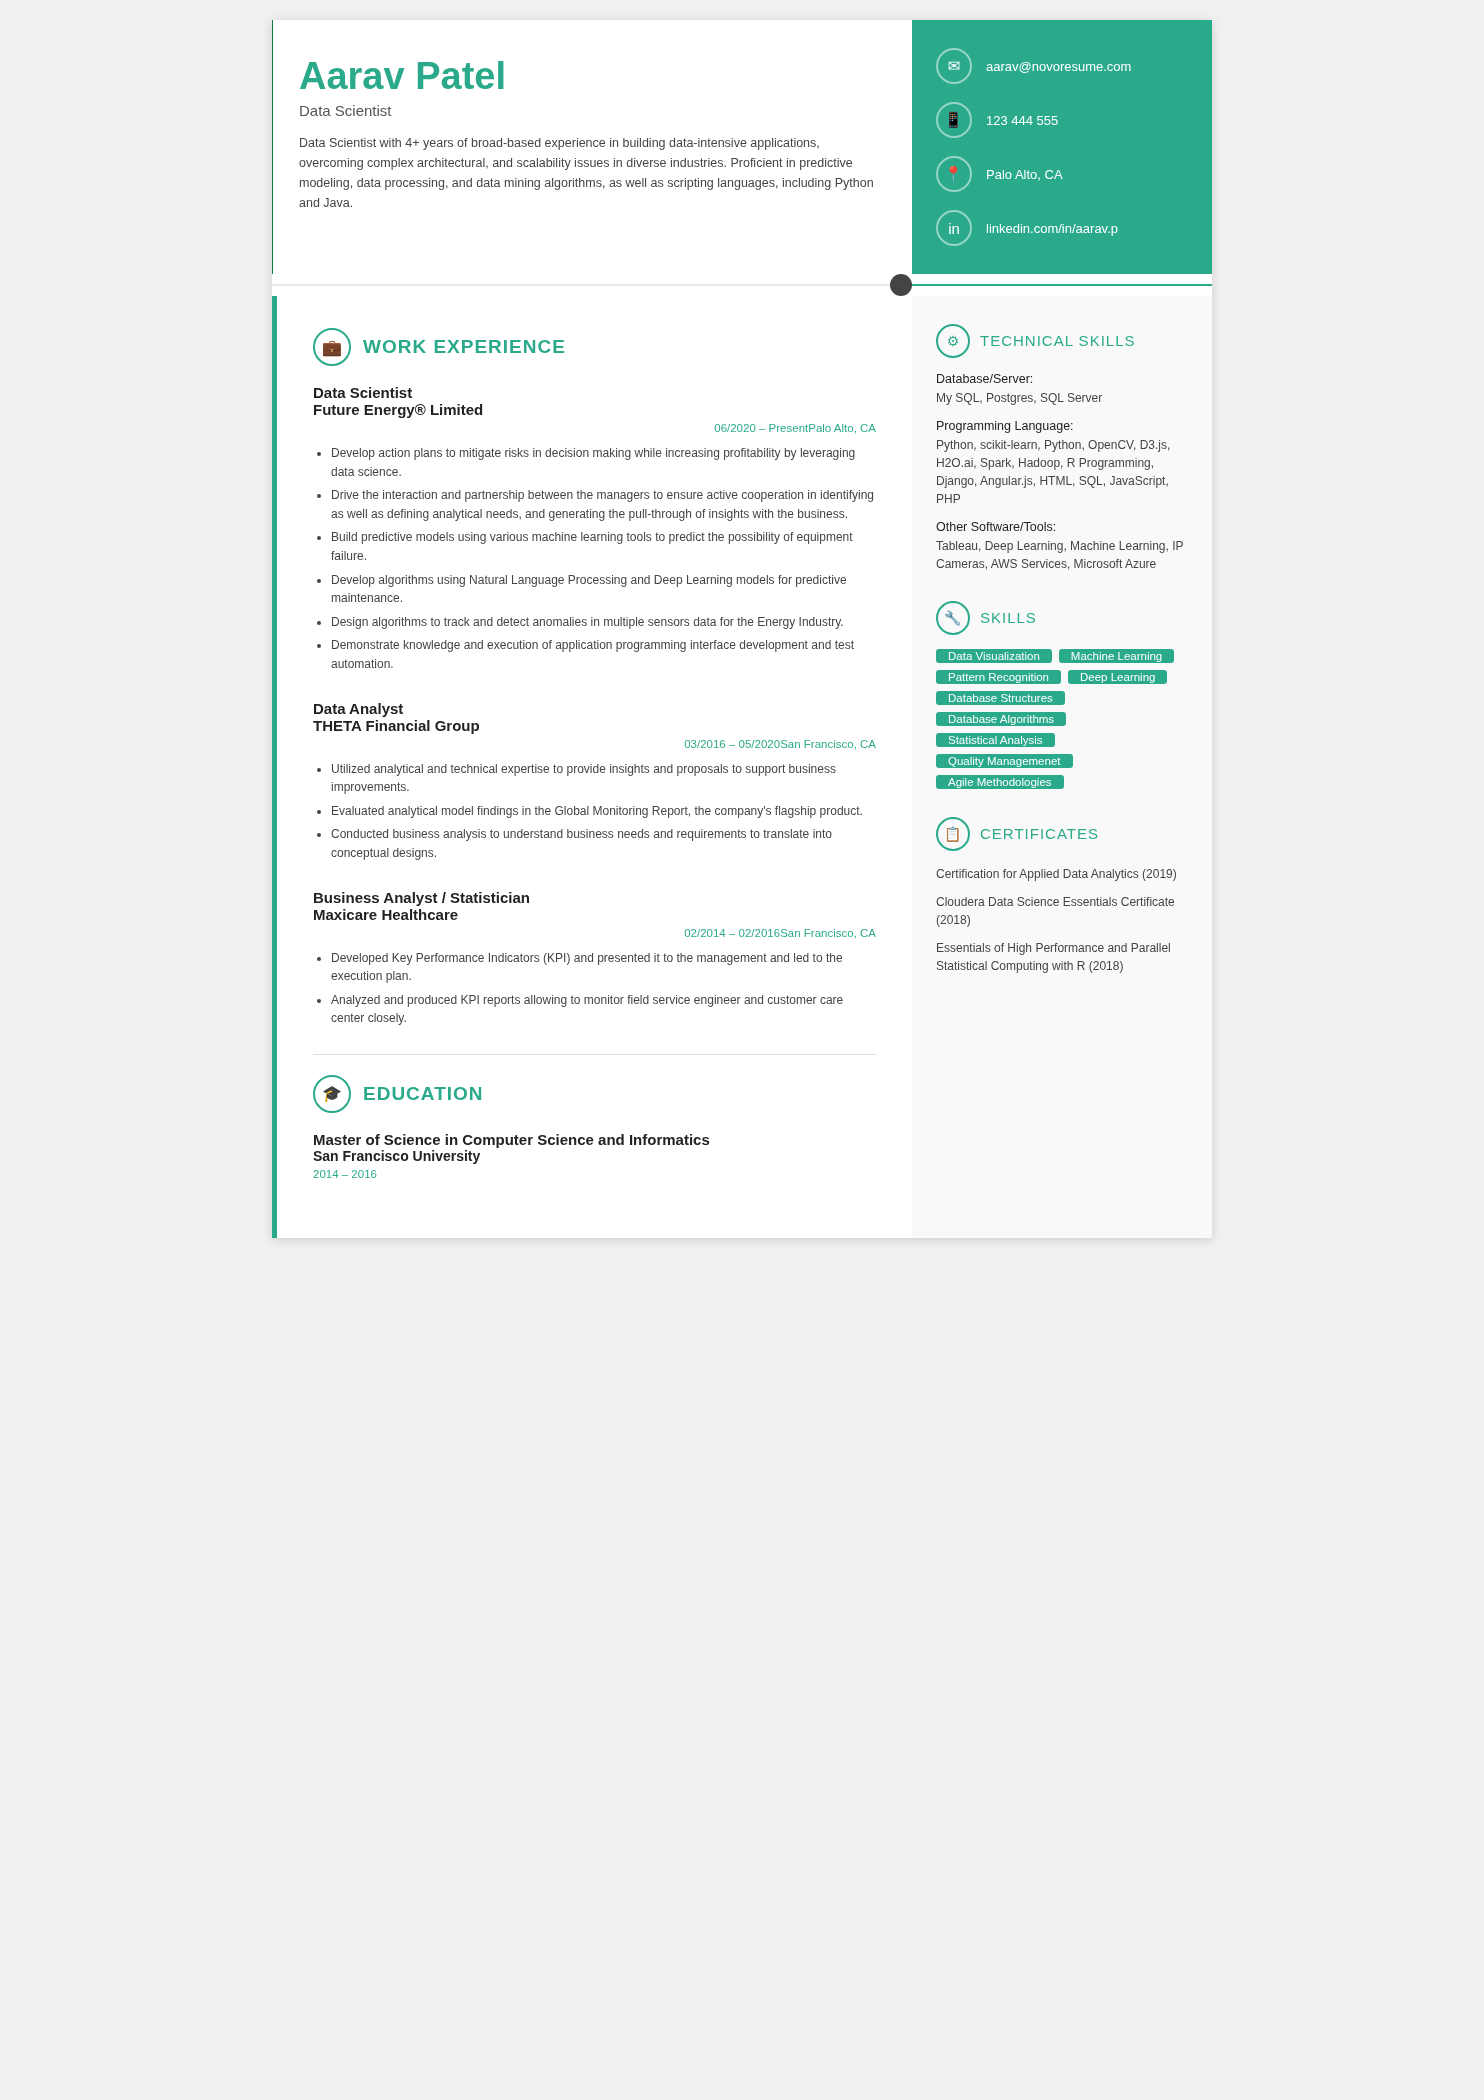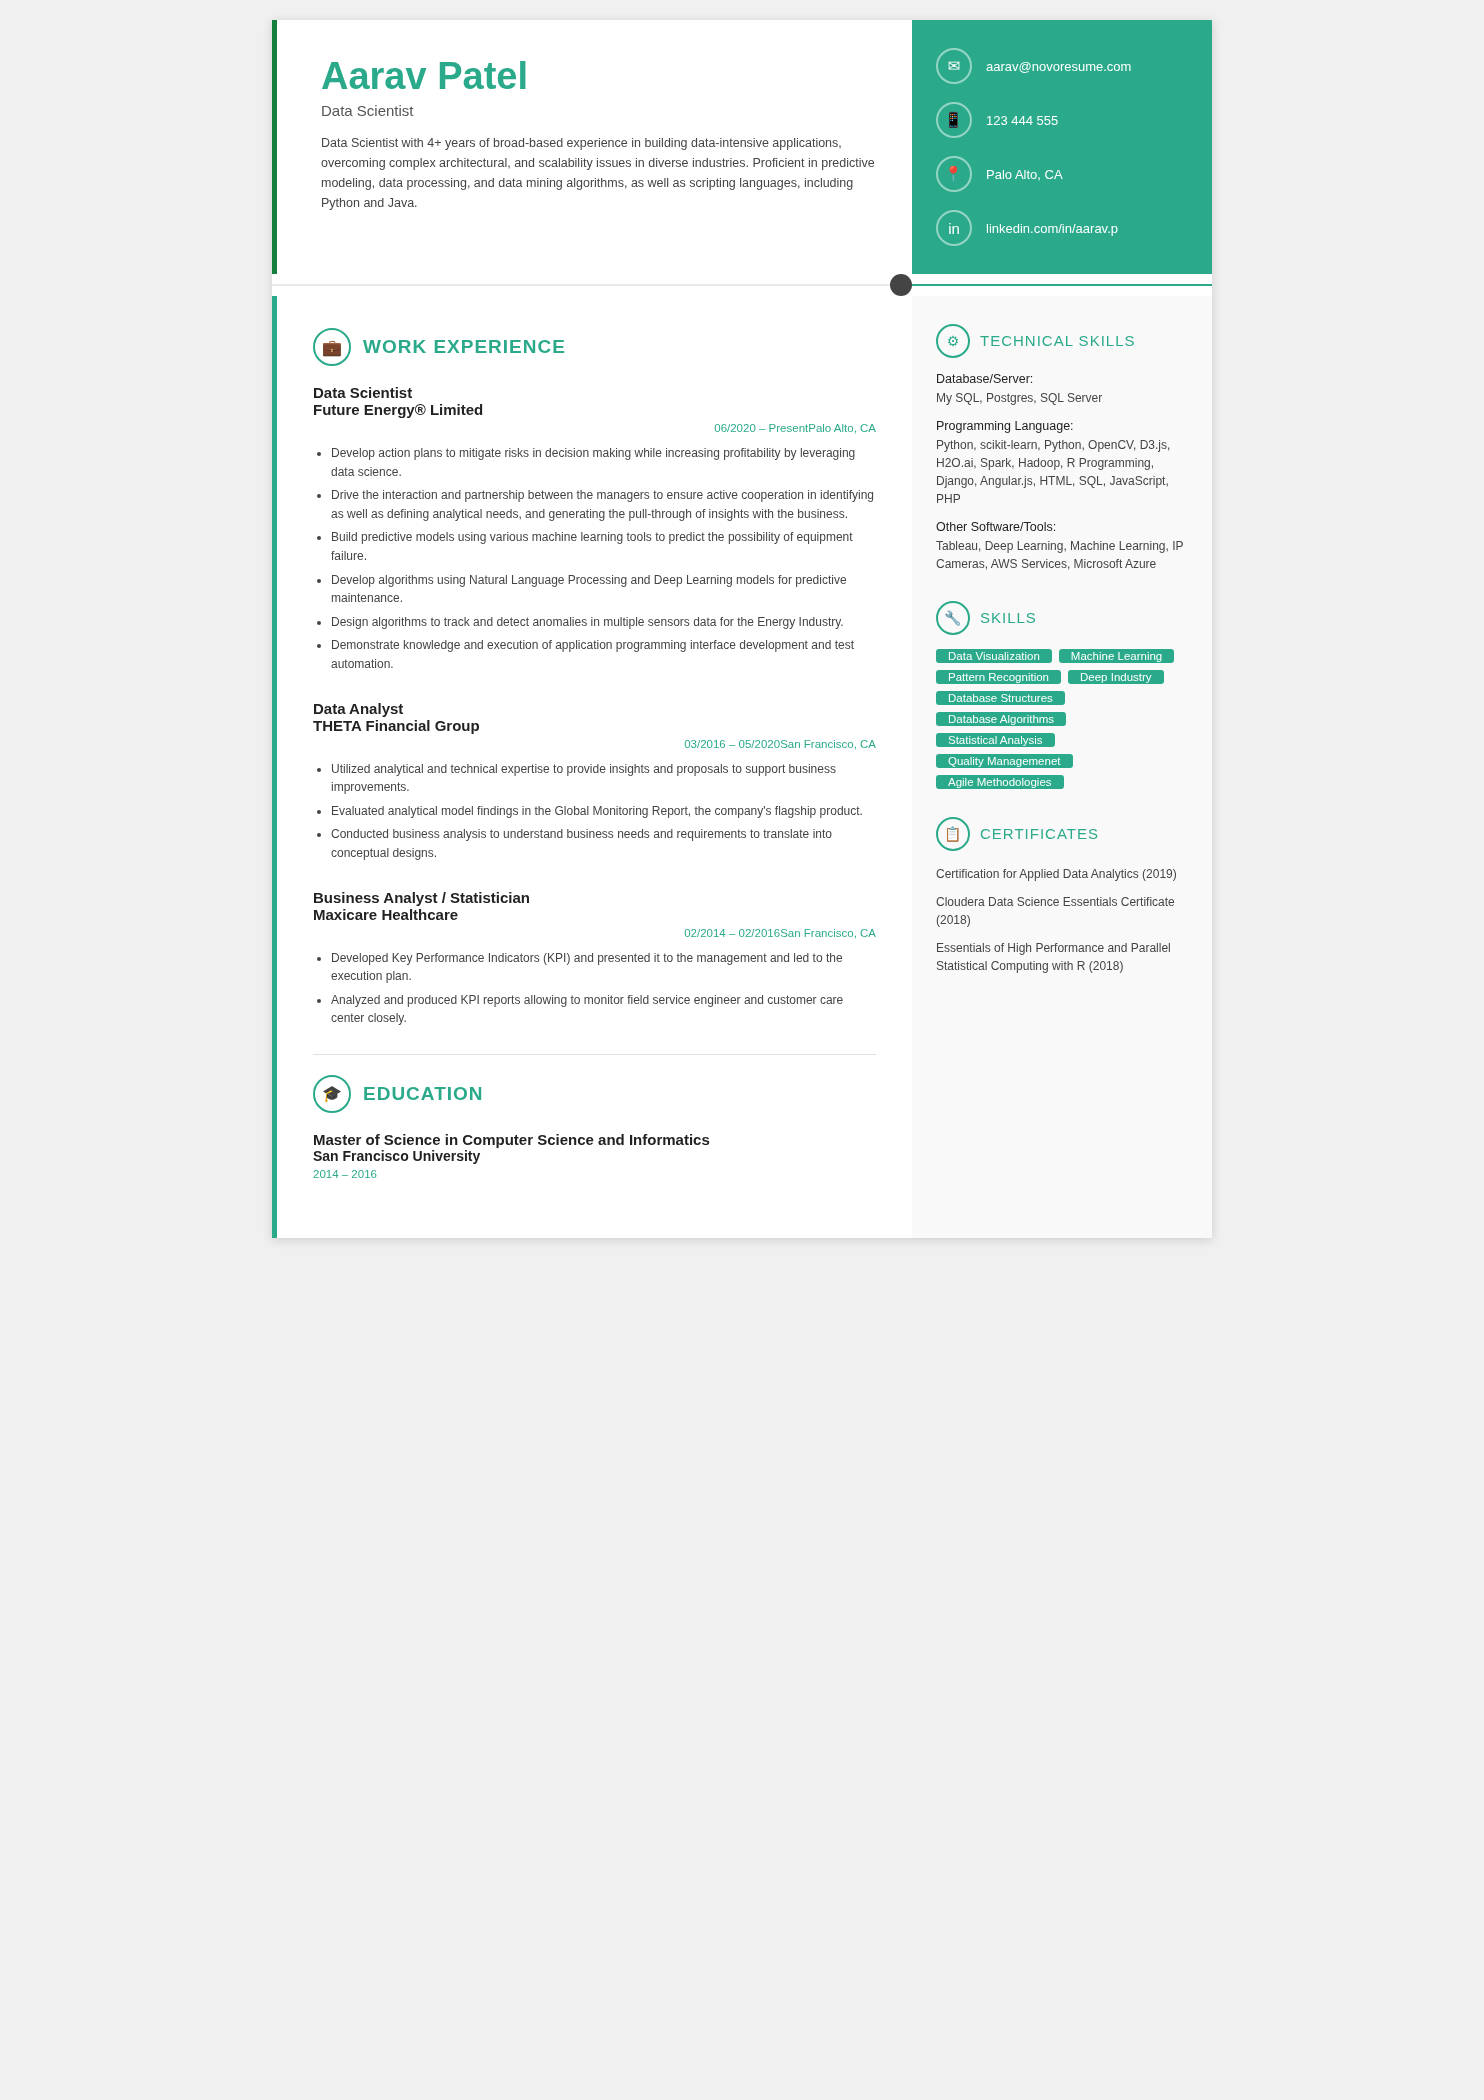--- a/index.html
+++ b/index.html
@@ -21,22 +21,22 @@
     }
 
     
     .header {
       display: flex;
       width: 100%;
       background: #fff;
     }
     .header-left {
       flex: 1;
-      padding: 36px 36px 28px 44px;
-      border-left: 5px solid #15803d;
+      padding: 36px 36px 28px 26px;
+      border-left: 1px solid #15803d;
     }
     .header-name {
       font-size: 38px;
       font-weight: bold;
       color: #2aaa8a;
       line-height: 1.1;
       margin-bottom: 4px;
     }
     .header-title {
       font-size: 15px;
@@ -397,21 +397,21 @@
       <div class="right-section">
         <div class="right-section-title">
           <div class="right-section-icon">🔧</div>
           <div class="right-section-title-text">SKILLS</div>
         </div>
         <div class="skills-tags">
 
         <span class="skill-tag">Data Visualization</span>
             <span class="skill-tag">Machine Learning</span>
             <span class="skill-tag">Pattern Recognition</span>
-            <span class="skill-tag">Deep Industry</span>
+            <span class="skill-tag">Deep Learning</span>
             <span class="skill-tag">Database Structures</span>
             <span class="skill-tag">Database Algorithms</span>
             <span class="skill-tag">Statistical Analysis</span>
             <span class="skill-tag">Quality Managemenet</span>
             <span class="skill-tag">Agile Methodologies</span>
           </div>
       </div>
 
       <div class="right-section">
         <div class="right-section-title">

